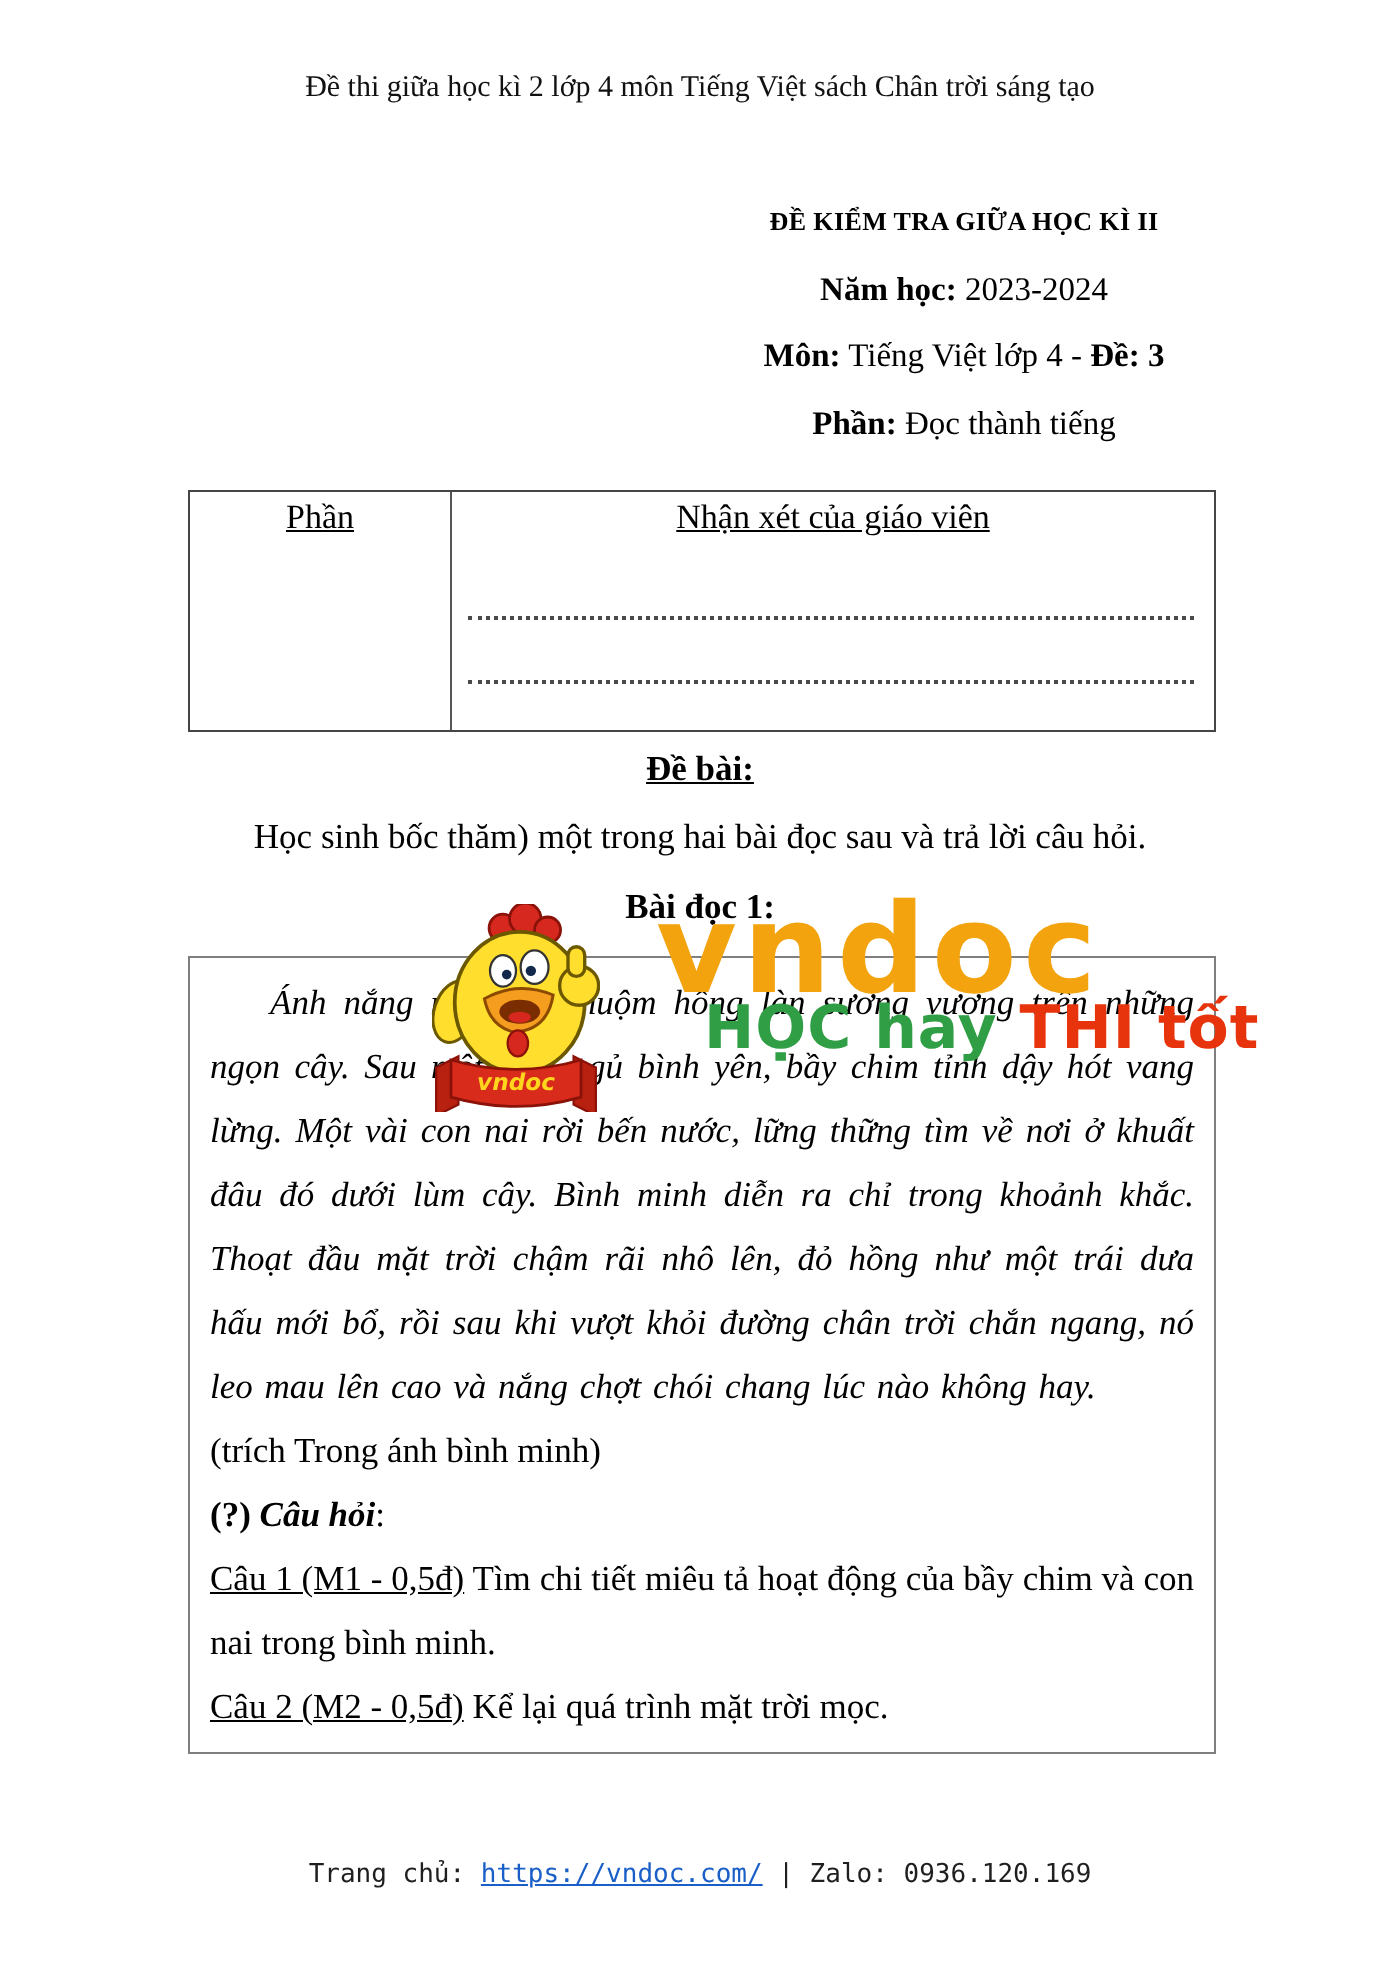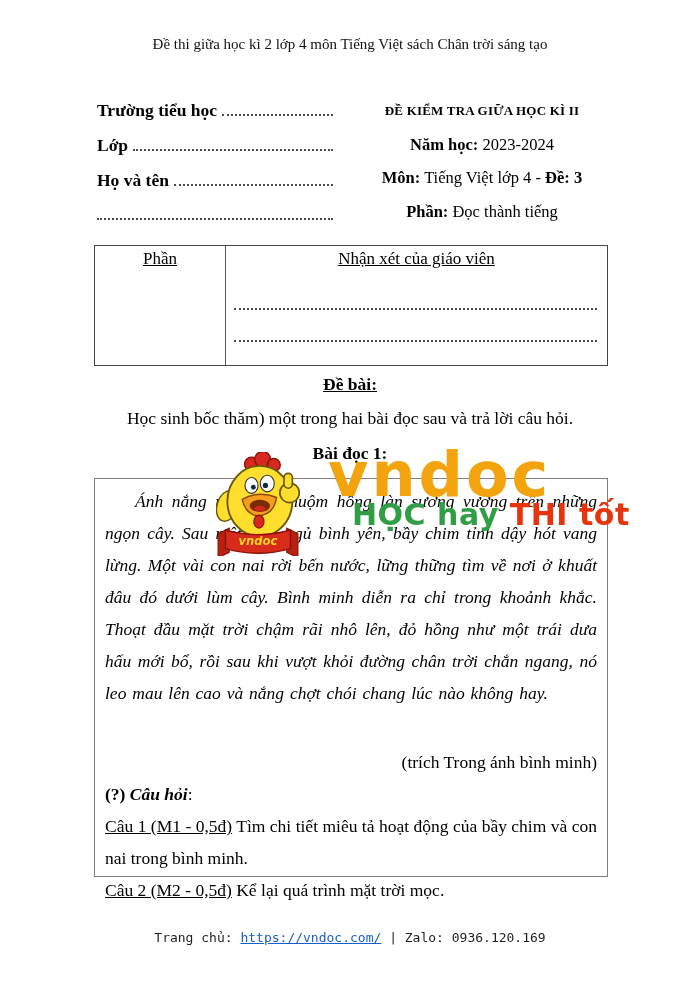--- a/index.html
+++ b/index.html
@@ -96,21 +96,21 @@
     padding: 6px 10px 0 10px;
     font-size: 17.5px;
     line-height: 32px;
   }
   .passage {
     font-style: italic;
     text-align: justify;
     text-indent: 30px;
     word-spacing: 1.5px;
   }
-  .citation { text-align: right; font-style: normal; margin-top: 37px; }
+  .citation { font-style: normal; }
   .q-head .q-mark { font-weight: bold; }
   .q-head .q-word { font-weight: bold; font-style: italic; }
   .q-item { text-align: justify; }
   .q-label { text-decoration: underline; }
   
   .logo-chicken {
     position: absolute;
     left: 216px; top: 452px;
     width: 84px; height: 104px;
     z-index: 6;
@@ -147,37 +147,20 @@
   }
   .footer a { text-decoration: underline; }
 </style>
 </head>
 <body>
 
 <div class="page">
 
   <div class="top-note">Đề thi giữa học kì 2 lớp 4 môn Tiếng Việt sách Chân trời sáng tạo</div>
 
-  <div class="form-left">
-    <div class="form-row">
-      <span class="lbl">Trường tiểu học</span>
-      <span class="dotted-fill"></span>
-    </div>
-    <div class="form-row">
-      <span class="lbl">Lớp</span>
-      <span class="dotted-fill"></span>
-    </div>
-    <div class="form-row">
-      <span class="lbl">Họ và tên</span>
-      <span class="dotted-fill"></span>
-    </div>
-    <div class="form-row only-dots">
-      <span class="dotted-fill"></span>
-    </div>
-  </div>
 
   <div class="exam-right">
     <div class="title">ĐỀ KIỂM TRA GIỮA HỌC KÌ II</div>
     <div>
       <span class="t-bold">Năm học:</span>
       <span>2023-2024</span>
     </div>
     <div>
       <span class="t-bold">Môn:</span>
       <span>Tiếng Việt lớp 4 -</span>

